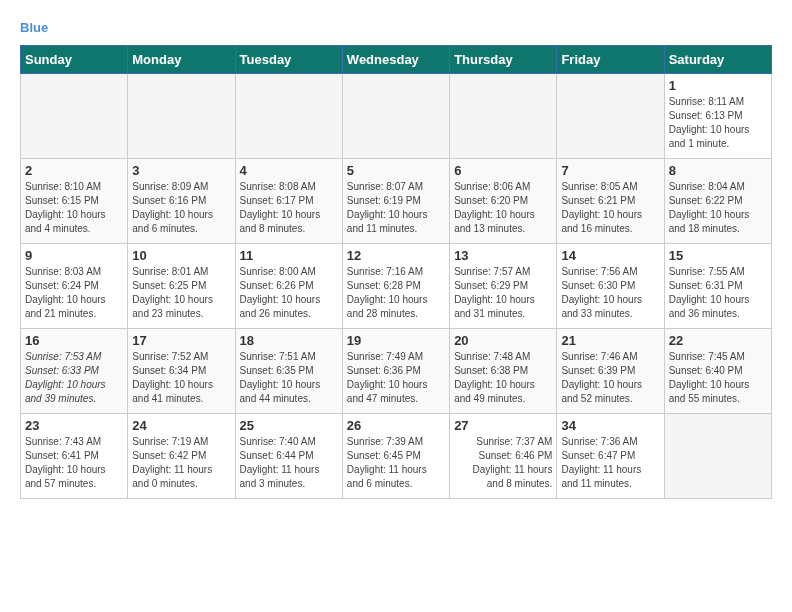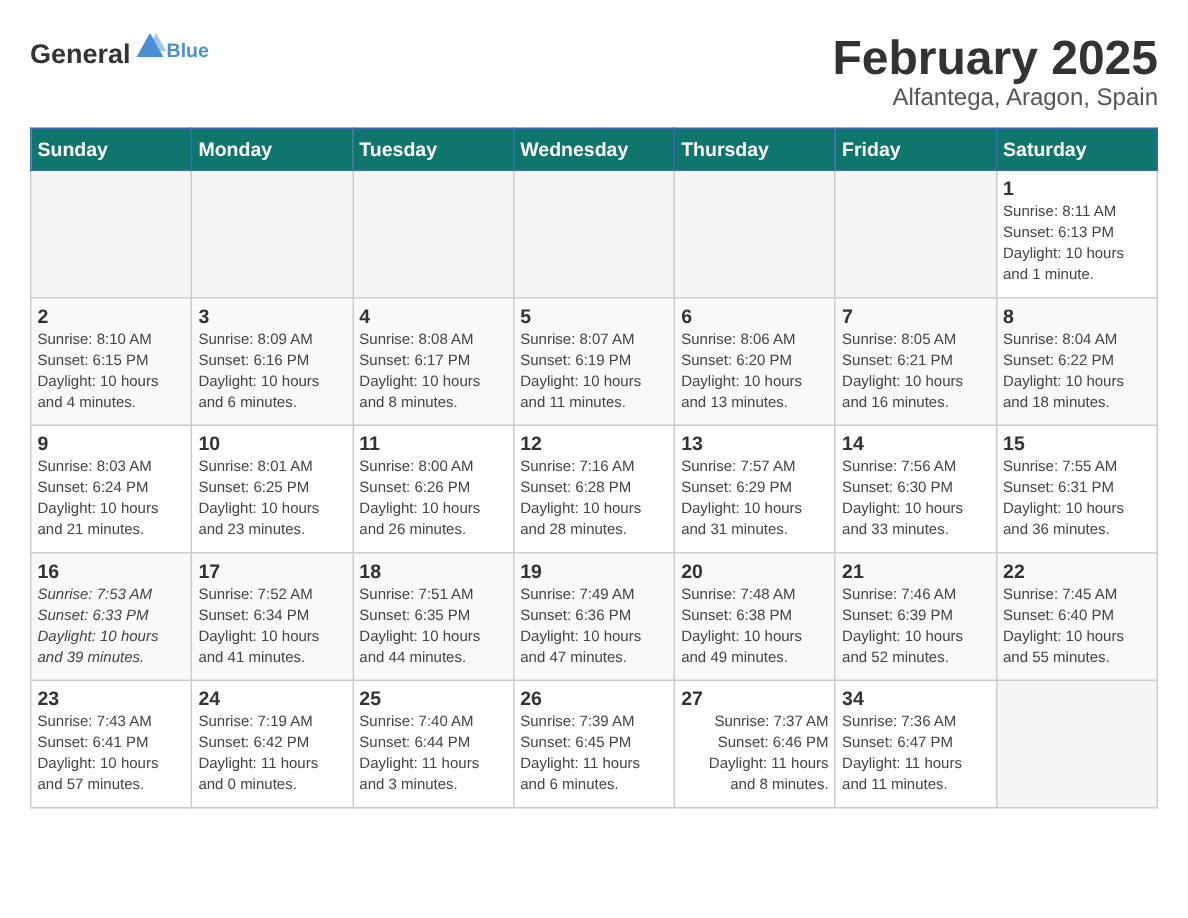--- a/index.html
+++ b/index.html
@@ -88,31 +88,21 @@
     }
     .empty-cell {
       background: #f5f5f5 !important;
     }
   </style>
 </head>
 <body>
 
 <div class="header">
   <div class="logo">
-    <div>
-      <span class="logo-text-general">General</span><svg class="logo-icon" viewBox="0 0 22 22">
-        <polygon points="11,2 20,18 2,18" fill="#4a90d9"></polygon>
-        <polygon points="15,2 22,14 8,14" fill="#4a90d9" opacity="0.5"></polygon>
-      </svg>
-    </div>
     <span class="logo-text-blue">Blue</span>
-  </div>
-  <div class="title-block">
-    <h1>February 2025</h1>
-    <h2>Alfantega, Aragon, Spain</h2>
   </div>
 </div>
 
 <table>
   <thead>
     <tr>
       <th>Sunday</th>
       <th>Monday</th>
       <th>Tuesday</th>
       <th>Wednesday</th>

